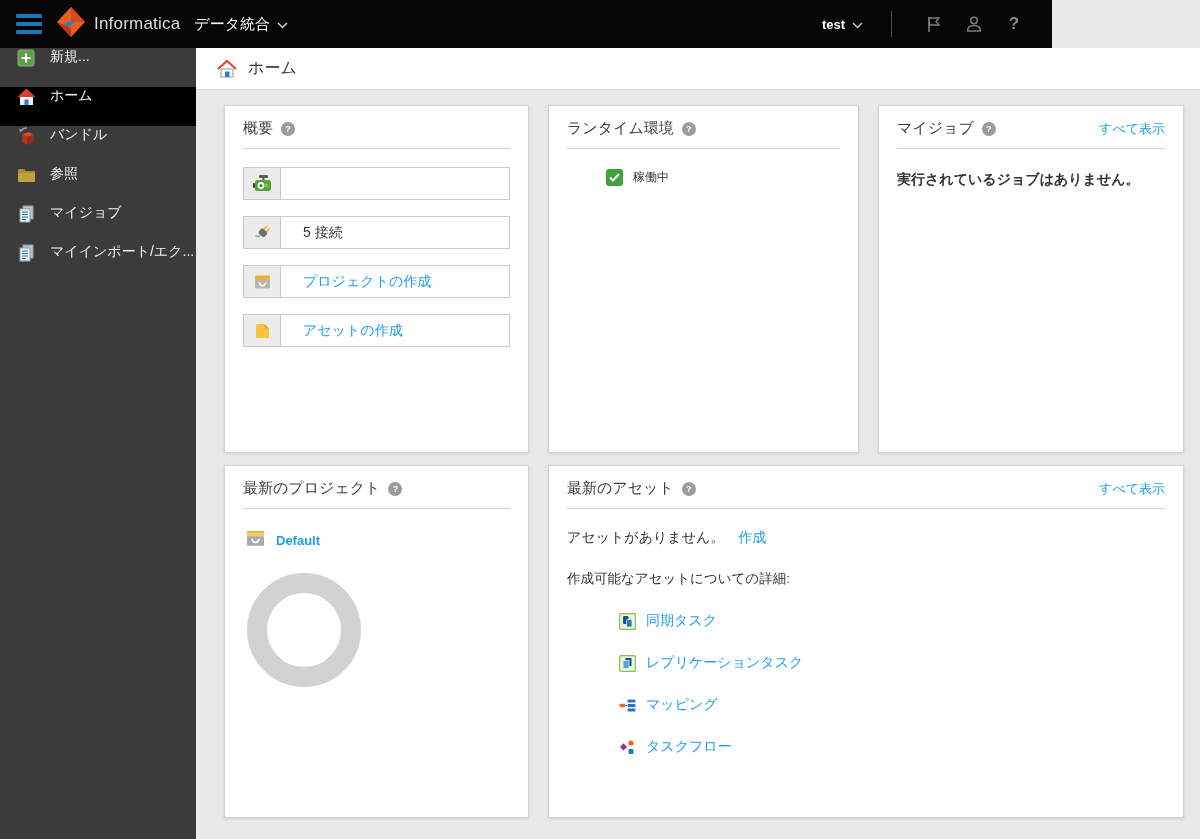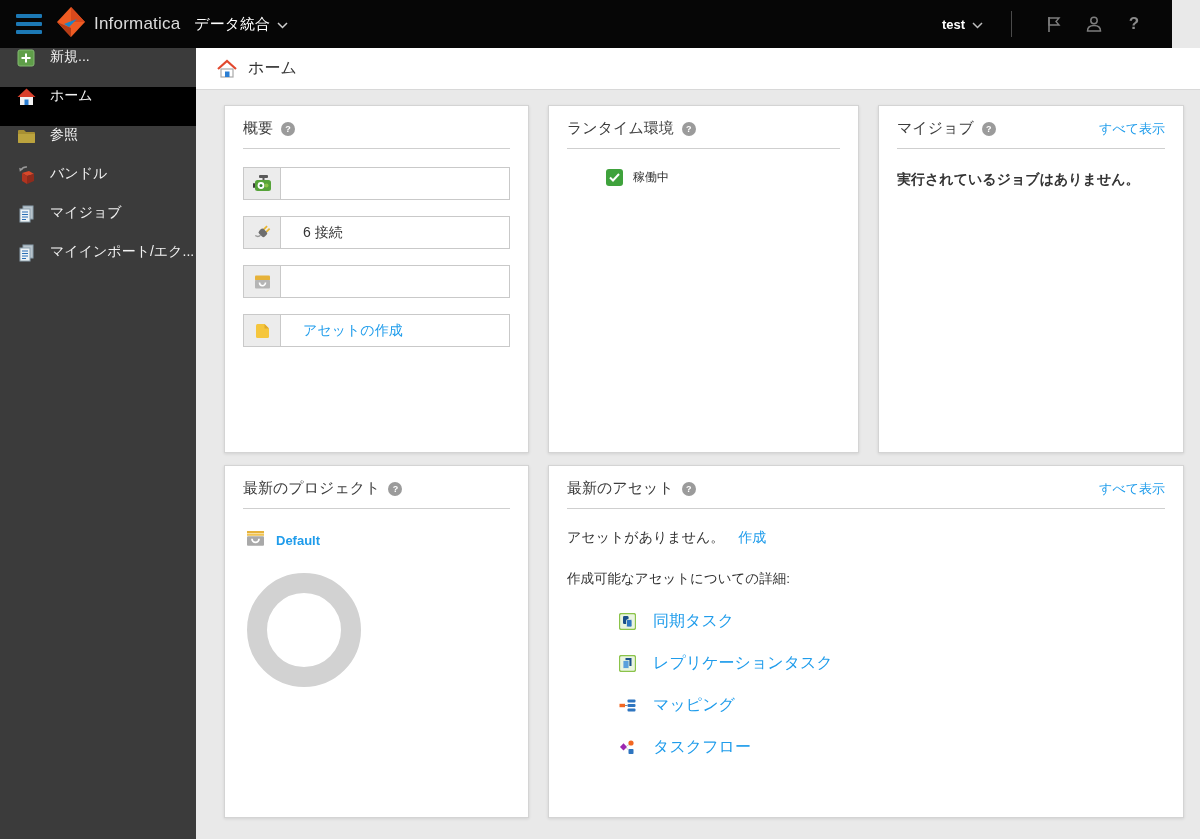--- a/index.html
+++ b/index.html
@@ -1,20 +1,20 @@
 <!DOCTYPE html>
 <html><head>
 <meta charset="utf-8">
 <style>
   * { margin:0; padding:0; box-sizing:border-box; }
   html,body { width:1200px; height:839px; overflow:hidden;
     font-family:"Liberation Sans","DejaVu Sans",sans-serif; background:#e9e9e9; }
 
   
-  .topbar { position:absolute; left:0; top:0; width:1172px; height:48px;
+  .topbar { position:absolute; left:0; top:0; width:1052px; height:48px;
     background:#060606; display:flex; align-items:center; }
   .hamburger { width:26px; height:20px; margin-left:16px; display:flex;
     flex-direction:column; justify-content:space-between; cursor:pointer; }
   .hamburger span { display:block; height:4px; border-radius:1px; background:#1c79b5; }
   .logo-wrap { margin-left:14px; display:flex; align-items:center; }
   .brand { color:#dcdcdc; font-size:17px; letter-spacing:.2px; margin-left:8px; }
   .service { color:#ffffff; font-size:15px; margin-left:14px; }
   .chev { margin-left:7px; }
   .topbar-right { margin-left:auto; display:flex; align-items:center; margin-right:18px; }
   .user-menu { display:flex; align-items:center; cursor:pointer; }
@@ -73,21 +73,21 @@
   .donut { position:absolute; left:22px; top:107px; width:114px; height:114px;
     border:20px solid #d2d2d2; border-radius:50%; }
 
   .assets-body { padding:20px 6px 0 18px; }
   .asset-empty-row { font-size:14px; color:#333; }
   .asset-empty-row .link-blue { margin-left:10px; font-size:14px; }
   .asset-detail { font-size:13.5px; color:#333; margin-top:23px; }
   .asset-type { display:flex; align-items:center; margin:24px 0 0 52px; height:18px; }
   .asset-type .a-ico { width:17px; height:17px; margin-right:10px; display:flex;
     align-items:center; justify-content:center; }
-  .asset-type a { font-size:16px;margin-left:7px; }
+  .asset-type a { font-size:14px; }
 </style>
 </head>
 <body>
 
 <div class="topbar">
   <div class="hamburger">
       <span></span>
       <span></span>
       <span></span>
     </div>
@@ -151,38 +151,38 @@
       <svg width="19" height="18" viewBox="0 0 19 18">
         <polygon points="9.5,0.5 18.5,9 0.5,9" fill="#d8402c"></polygon>
         <rect x="3" y="9" width="13" height="8" fill="#f2f2f2"></rect>
         <rect x="7.5" y="11.5" width="4" height="5.5" fill="#2b7fd4"></rect>
       </svg>
     </span>
     <span class="side-label">ホーム</span>
   </div>
   <div class="side-item">
     <span class="s-ico">
-      <svg width="19" height="16" viewBox="0 0 19 16">
-        <path d="M1,3 L1,14 Q1,15 2,15 L17,15 Q18,15 18,14 L18,5 Q18,4 17,4 L9,4 L7,2 L2,2 Q1,2 1,3 Z" fill="#a78f33"></path>
-        <path d="M1,6 L18,6 L18,14 Q18,15 17,15 L2,15 Q1,15 1,14 Z" fill="#bba33e"></path>
-      </svg>
-    </span>
-    <span class="side-label">参照</span>
-  </div>
-  <div class="side-item">
-    <span class="s-ico">
       <svg width="19" height="19" viewBox="0 0 19 19">
         <path d="M4,4 A6,6 0 0 1 10,1" stroke="#9a9a9a" stroke-width="1.4" fill="none"></path>
         <polygon points="2.2,1.8 5.8,3.2 2.8,5.8" fill="#9a9a9a"></polygon>
         <polygon points="5,7 12,5 17,8 10,10" fill="#d9482a"></polygon>
         <polygon points="5,7 10,10 10,18 5,15" fill="#b03420"></polygon>
         <polygon points="10,10 17,8 17,15 10,18" fill="#8f2b1c"></polygon>
       </svg>
     </span>
     <span class="side-label">バンドル</span>
+  </div>
+  <div class="side-item">
+    <span class="s-ico">
+      <svg width="19" height="16" viewBox="0 0 19 16">
+        <path d="M1,3 L1,14 Q1,15 2,15 L17,15 Q18,15 18,14 L18,5 Q18,4 17,4 L9,4 L7,2 L2,2 Q1,2 1,3 Z" fill="#a78f33"></path>
+        <path d="M1,6 L18,6 L18,14 Q18,15 17,15 L2,15 Q1,15 1,14 Z" fill="#bba33e"></path>
+      </svg>
+    </span>
+    <span class="side-label">参照</span>
   </div>
   <div class="side-item">
     <span class="s-ico">
       <svg width="17" height="18" viewBox="0 0 17 18">
         <rect x="5" y="1" width="10" height="13" fill="#b8c4cc" stroke="#8ba0ad" stroke-width="1"></rect>
         <rect x="2" y="4" width="10" height="13" fill="#eef3f6" stroke="#8ba0ad" stroke-width="1"></rect>
         <path d="M4,7 H10 M4,9.5 H10 M4,12 H10 M4,14.5 H8" stroke="#2b6fb5" stroke-width="1.2"></path>
       </svg>
     </span>
     <span class="side-label">マイジョブ</span>
@@ -236,30 +236,33 @@
         <span class="ov-ico">
           <svg width="20" height="20" viewBox="0 0 20 20">
             <g transform="rotate(45 10 10)">
               <rect x="7.8" y="1.5" width="1.8" height="5" fill="#e8b632"></rect>
               <rect x="11.4" y="1.5" width="1.8" height="5" fill="#e8b632"></rect>
               <rect x="6.5" y="6" width="8" height="6.5" rx="2" fill="#6e6e6e"></rect>
               <path d="M10.5,12.5 Q10.5,16 7,16.5" stroke="#9a9a9a" stroke-width="1.4" fill="none"></path>
             </g>
           </svg>
         </span>
-        <span class="ov-label plain-txt">6 接続</span>
+        <span class="ov-label plain-txt">5 接続</span>
       </div>
       <div class="ov-row">
         <span class="ov-ico">
           <svg width="19" height="18" viewBox="0 0 19 18">
             <rect x="2" y="2.5" width="15" height="5" rx="1" fill="#e6b23a"></rect>
             <rect x="2" y="7" width="15" height="8.5" rx="1" fill="#b5b5b5"></rect>
             <path d="M6.5,9.5 a3,3.2 0 0 0 6,0" stroke="#ffffff" stroke-width="1.6" fill="none"></path>
           </svg>
         </span>
+        <span class="ov-label">
+            <a class="link-blue">プロジェクトの作成</a>
+          </span>
       </div>
       <div class="ov-row">
         <span class="ov-ico">
           <svg width="18" height="18" viewBox="0 0 18 18">
             <path d="M3,3.5 Q3,2 4.5,2 L11.5,2 L16,6.5 L16,14.5 Q16,16 14.5,16 L4.5,16 Q3,16 3,14.5 Z" fill="#f5c63d"></path>
             <polygon points="11.5,2 16,6.5 11.5,6.5" fill="#e0a92c"></polygon>
           </svg>
         </span>
         <span class="ov-label">
             <a class="link-blue">アセットの作成</a>

